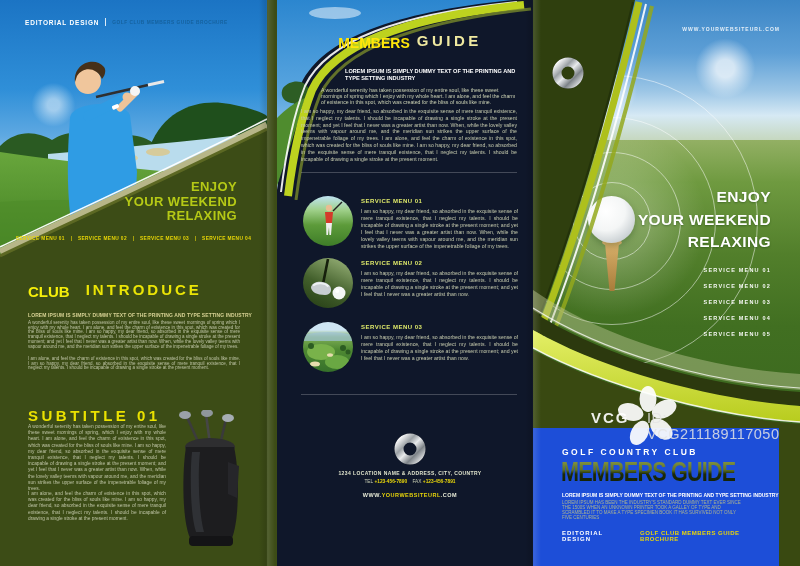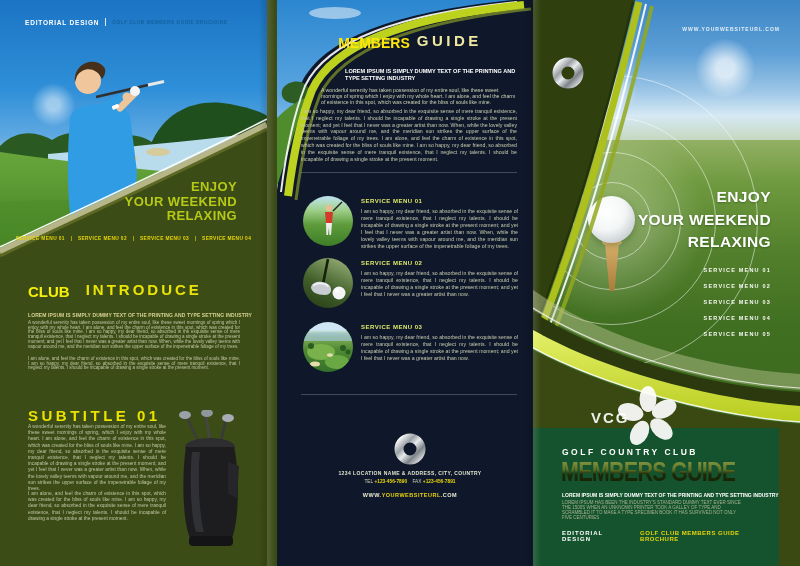--- a/index.html
+++ b/index.html
@@ -93,21 +93,21 @@
   .rp-spine{position:absolute;left:0;top:0;width:267px;height:340px;}
   .rp-ring{position:absolute;left:18px;top:56px;width:34px;height:34px;}
   .rp-url{position:absolute;right:20px;top:26px;font-size:5px;font-weight:bold;
     color:rgba(255,255,255,.85);letter-spacing:1px;}
   .rp-hero{position:absolute;right:29px;top:186px;text-align:right;color:#fff;font-weight:bold;
     font-size:15.5px;line-height:22.5px;letter-spacing:.4px;text-shadow:0 1px 2px rgba(0,40,0,.35);}
   .rp-menu{position:absolute;right:29px;top:262px;text-align:right;}
   .rp-menu .mi{font-size:5.5px;font-weight:bold;color:rgba(255,255,255,.95);letter-spacing:1.2px;
     line-height:16px;}
   .rp-swoosh{position:absolute;left:0;top:268px;width:267px;height:172px;}
-  .rp-cover{position:absolute;left:0;top:428px;width:246px;height:138px;background:#14532d;}
+  .rp-cover{position:absolute;left:0;top:428px;width:246px;height:138px;background:#1d4ed8;}
   .rp-kicker{position:absolute;left:29px;top:19px;font-size:8.5px;font-weight:bold;color:#fff;
     letter-spacing:2.5px;}
   .rp-title{position:absolute;left:28px;top:29px;font-size:27px;font-weight:bold;letter-spacing:-1px;
     transform:scaleX(.8);transform-origin:left;white-space:nowrap;
     background:linear-gradient(180deg,#93a64d 0%,#5e7026 42%,#1d2b08 55%,#101d04 100%);
     -webkit-background-clip:text;background-clip:text;color:transparent;-webkit-text-fill-color:transparent;}
   .rp-chead{position:absolute;left:29px;top:64px;font-size:5px;font-weight:bold;color:#fff;
     white-space:nowrap;}
   .rp-cbody{position:absolute;left:29px;top:72px;width:180px;font-size:4.5px;line-height:5px;
     color:#a9b292;}
@@ -410,17 +410,18 @@
     <div class="wm-vcg">VCG</div>
     <svg class="wm-flower" viewBox="0 0 62 62">
       <g fill="#ffffff" transform="translate(31,31)">
         <ellipse rx="8.5" ry="13" cy="-18"></ellipse>
         <ellipse rx="8.5" ry="13" cy="-18" transform="rotate(64)"></ellipse>
         <ellipse rx="8.5" ry="13" cy="-18" transform="rotate(132)"></ellipse>
         <ellipse rx="8.5" ry="13" cy="-18" transform="rotate(208)"></ellipse>
         <ellipse rx="8.5" ry="13" cy="-18" transform="rotate(286)"></ellipse>
       </g>
     </svg>
+    <div class="wm-id">ID: VCG211189117050</div>
   </section>
 
   <div class="fold" id="fold1"></div>
   <div class="fold" id="fold2"></div>
 </div>
 
 </body></html>

